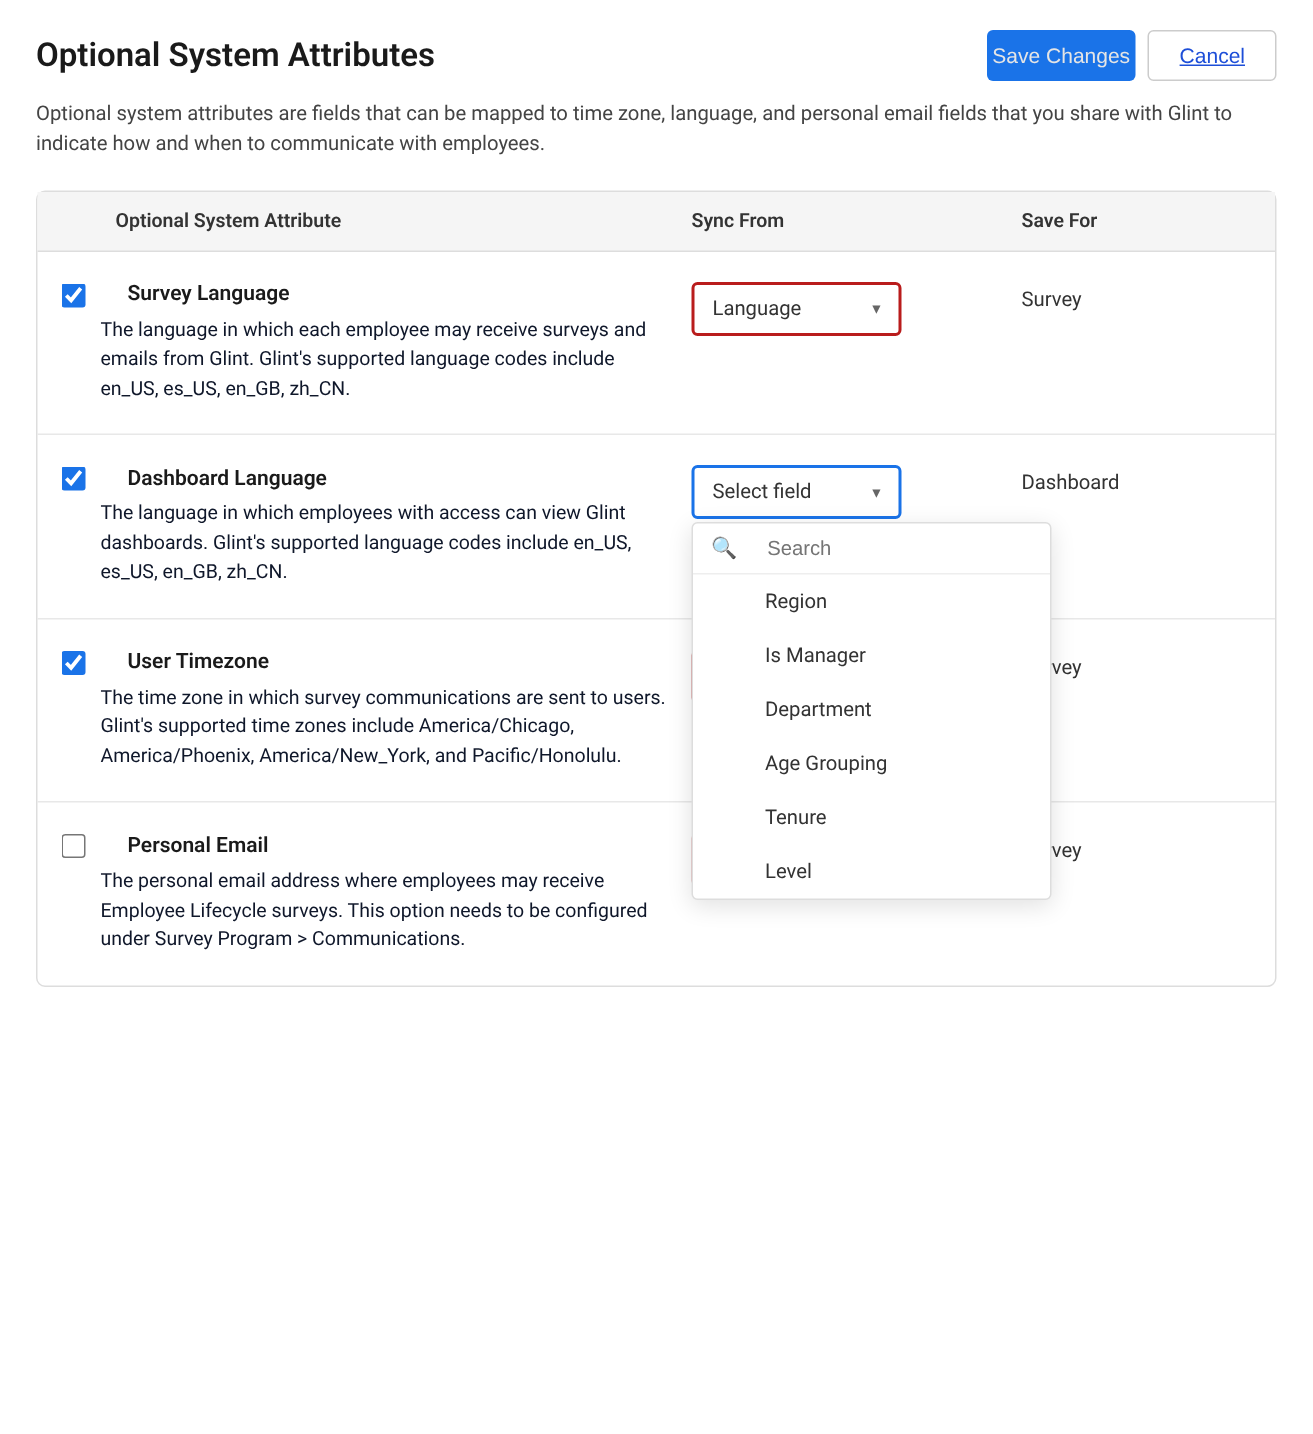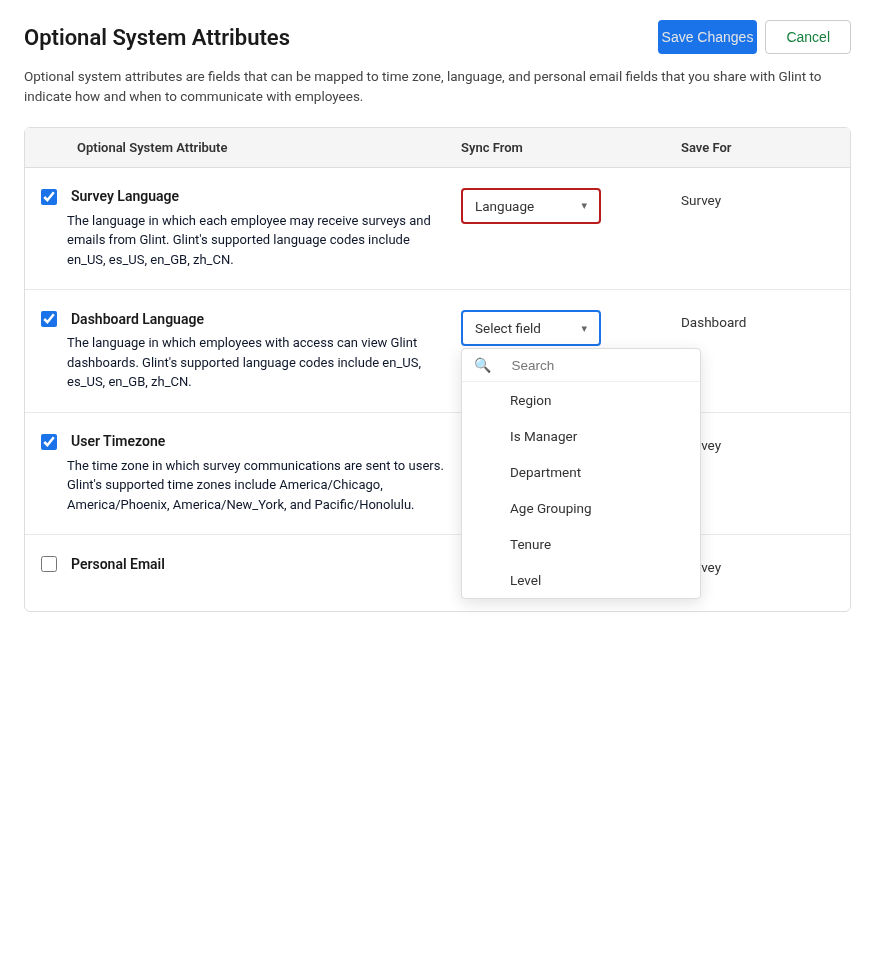--- a/index.html
+++ b/index.html
@@ -31,27 +31,28 @@
       color: #e5e5e5;
       border: none;
       border-radius: 4px;
       padding: 8px 4px;
       font-size: 14px;
       font-weight: 500;
       cursor: pointer;
     }
     .btn-cancel {
       background: #fff;
-      color: #15803d;
+      color: #1d4ed8;
       border: 1px solid #ccc;
       border-radius: 4px;
       padding: 8px 20px;
       font-size: 14px;
       font-weight: 500;
       cursor: pointer;
+      text-decoration: underline;
     }
     .description {
       font-size: 13.5px;
       color: #444;
       line-height: 1.5;
       margin-bottom: 20px;
     }
     .table-container {
       border: 1px solid #ddd;
       border-radius: 6px;
@@ -84,21 +85,21 @@
       border-bottom: none;
     }
     .attribute-cell {
       display: flex;
       flex-direction: column;
       gap: 6px;
     }
     .attribute-name-row {
       display: flex;
       align-items: center;
-      gap: 14px;
+      gap: 28px;
     }
     .checkbox {
       width: 16px;
       height: 16px;
       accent-color: #1a73e8;
       cursor: pointer;
       flex-shrink: 0;
       margin-top: 1px;
     }
     .attribute-name {
@@ -292,20 +293,21 @@
     </div>
     <div class="used-for-cell">Survey</div>
   </div>
 
   <div class="table-row">
     <div class="attribute-cell">
       <div class="attribute-name-row">
         <input type="checkbox" class="checkbox" style="">
         <span class="attribute-name">Personal Email</span>
       </div>
+      <p class="attribute-desc">The personal email address where employees may receive Employee Lifecycle surveys. This option needs to be configured under Survey Program &gt; Communications.</p>
     </div>
     <div class="sync-from-cell">
       <div class="sync-from-wrapper">
         <div class="select-dropdown select-disabled">
           <span>Select field</span>
           <span class="chevron">▾</span>
         </div>
       </div>
     </div>
     <div class="used-for-cell">Survey</div>

